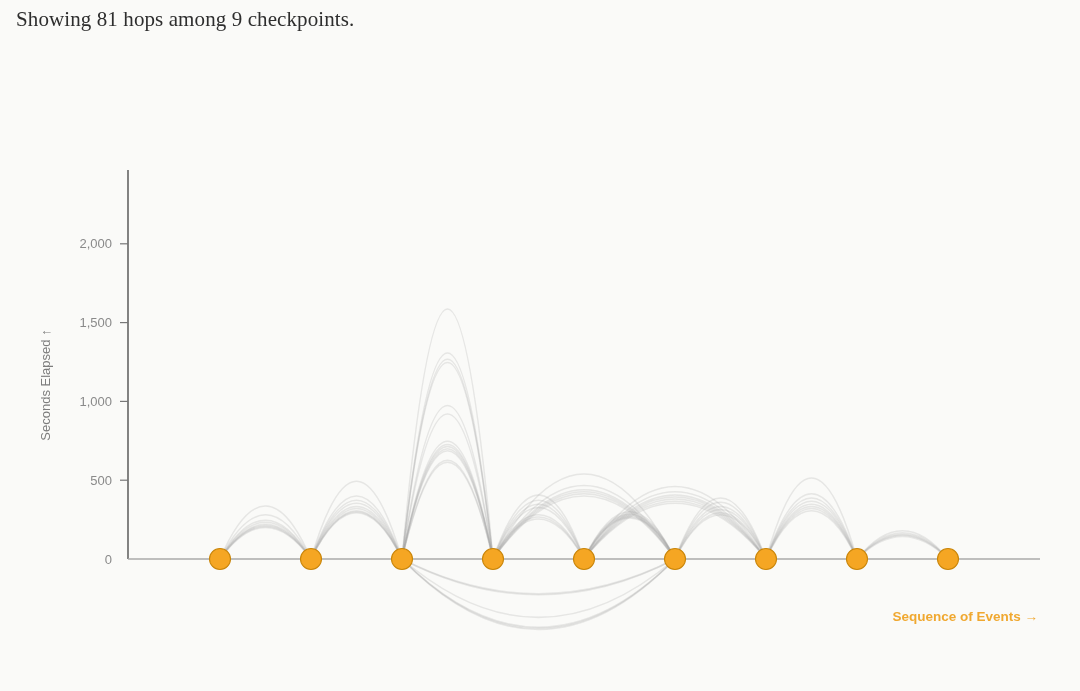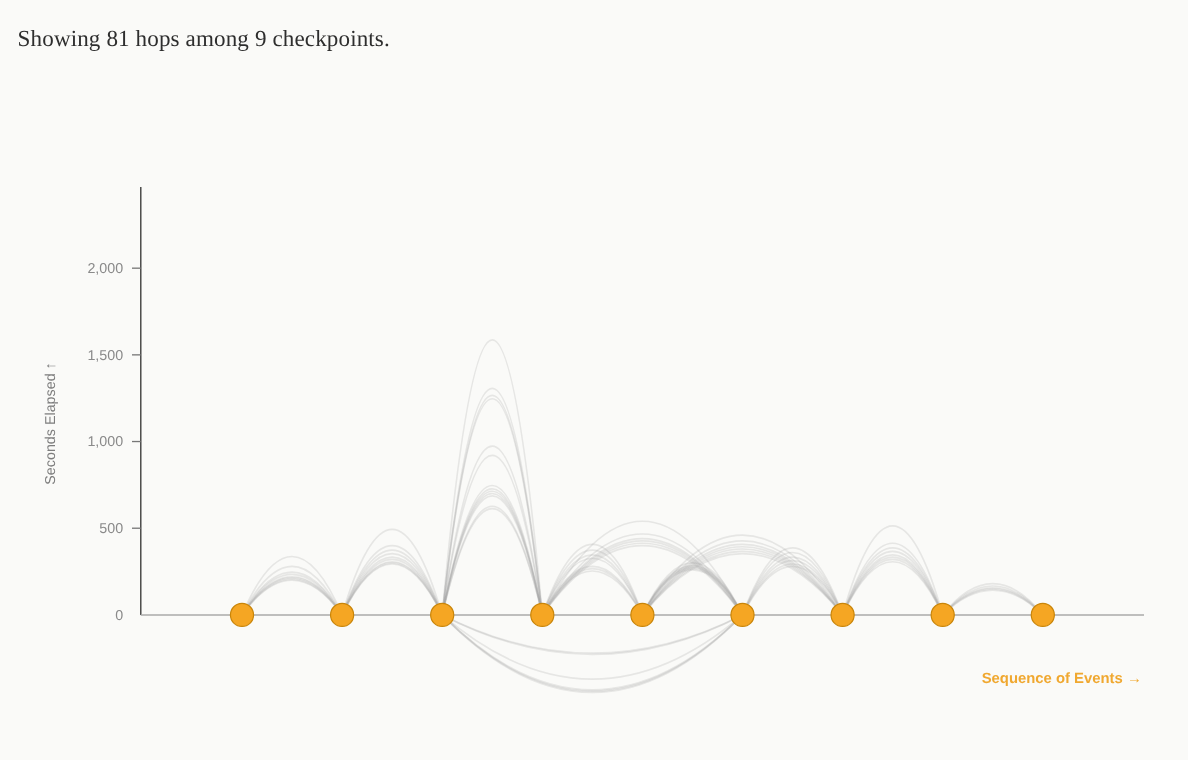--- a/index.html
+++ b/index.html
@@ -16,21 +16,21 @@
     position: relative;
   }
   #page-root {
     position: relative;
     width: 1080px;
     height: 691px;
   }
   .headline {
     position: absolute;
     left: 16px;
-    top: 20px;
+    top: 4px;
     font-family: "Liberation Serif", serif;
     font-size: 21px;
     line-height: 30px;
     color: #2e2e2e;
     letter-spacing: 0.1px;
     white-space: nowrap;
   }
   #chart-area {
     position: absolute;
     left: 0;

